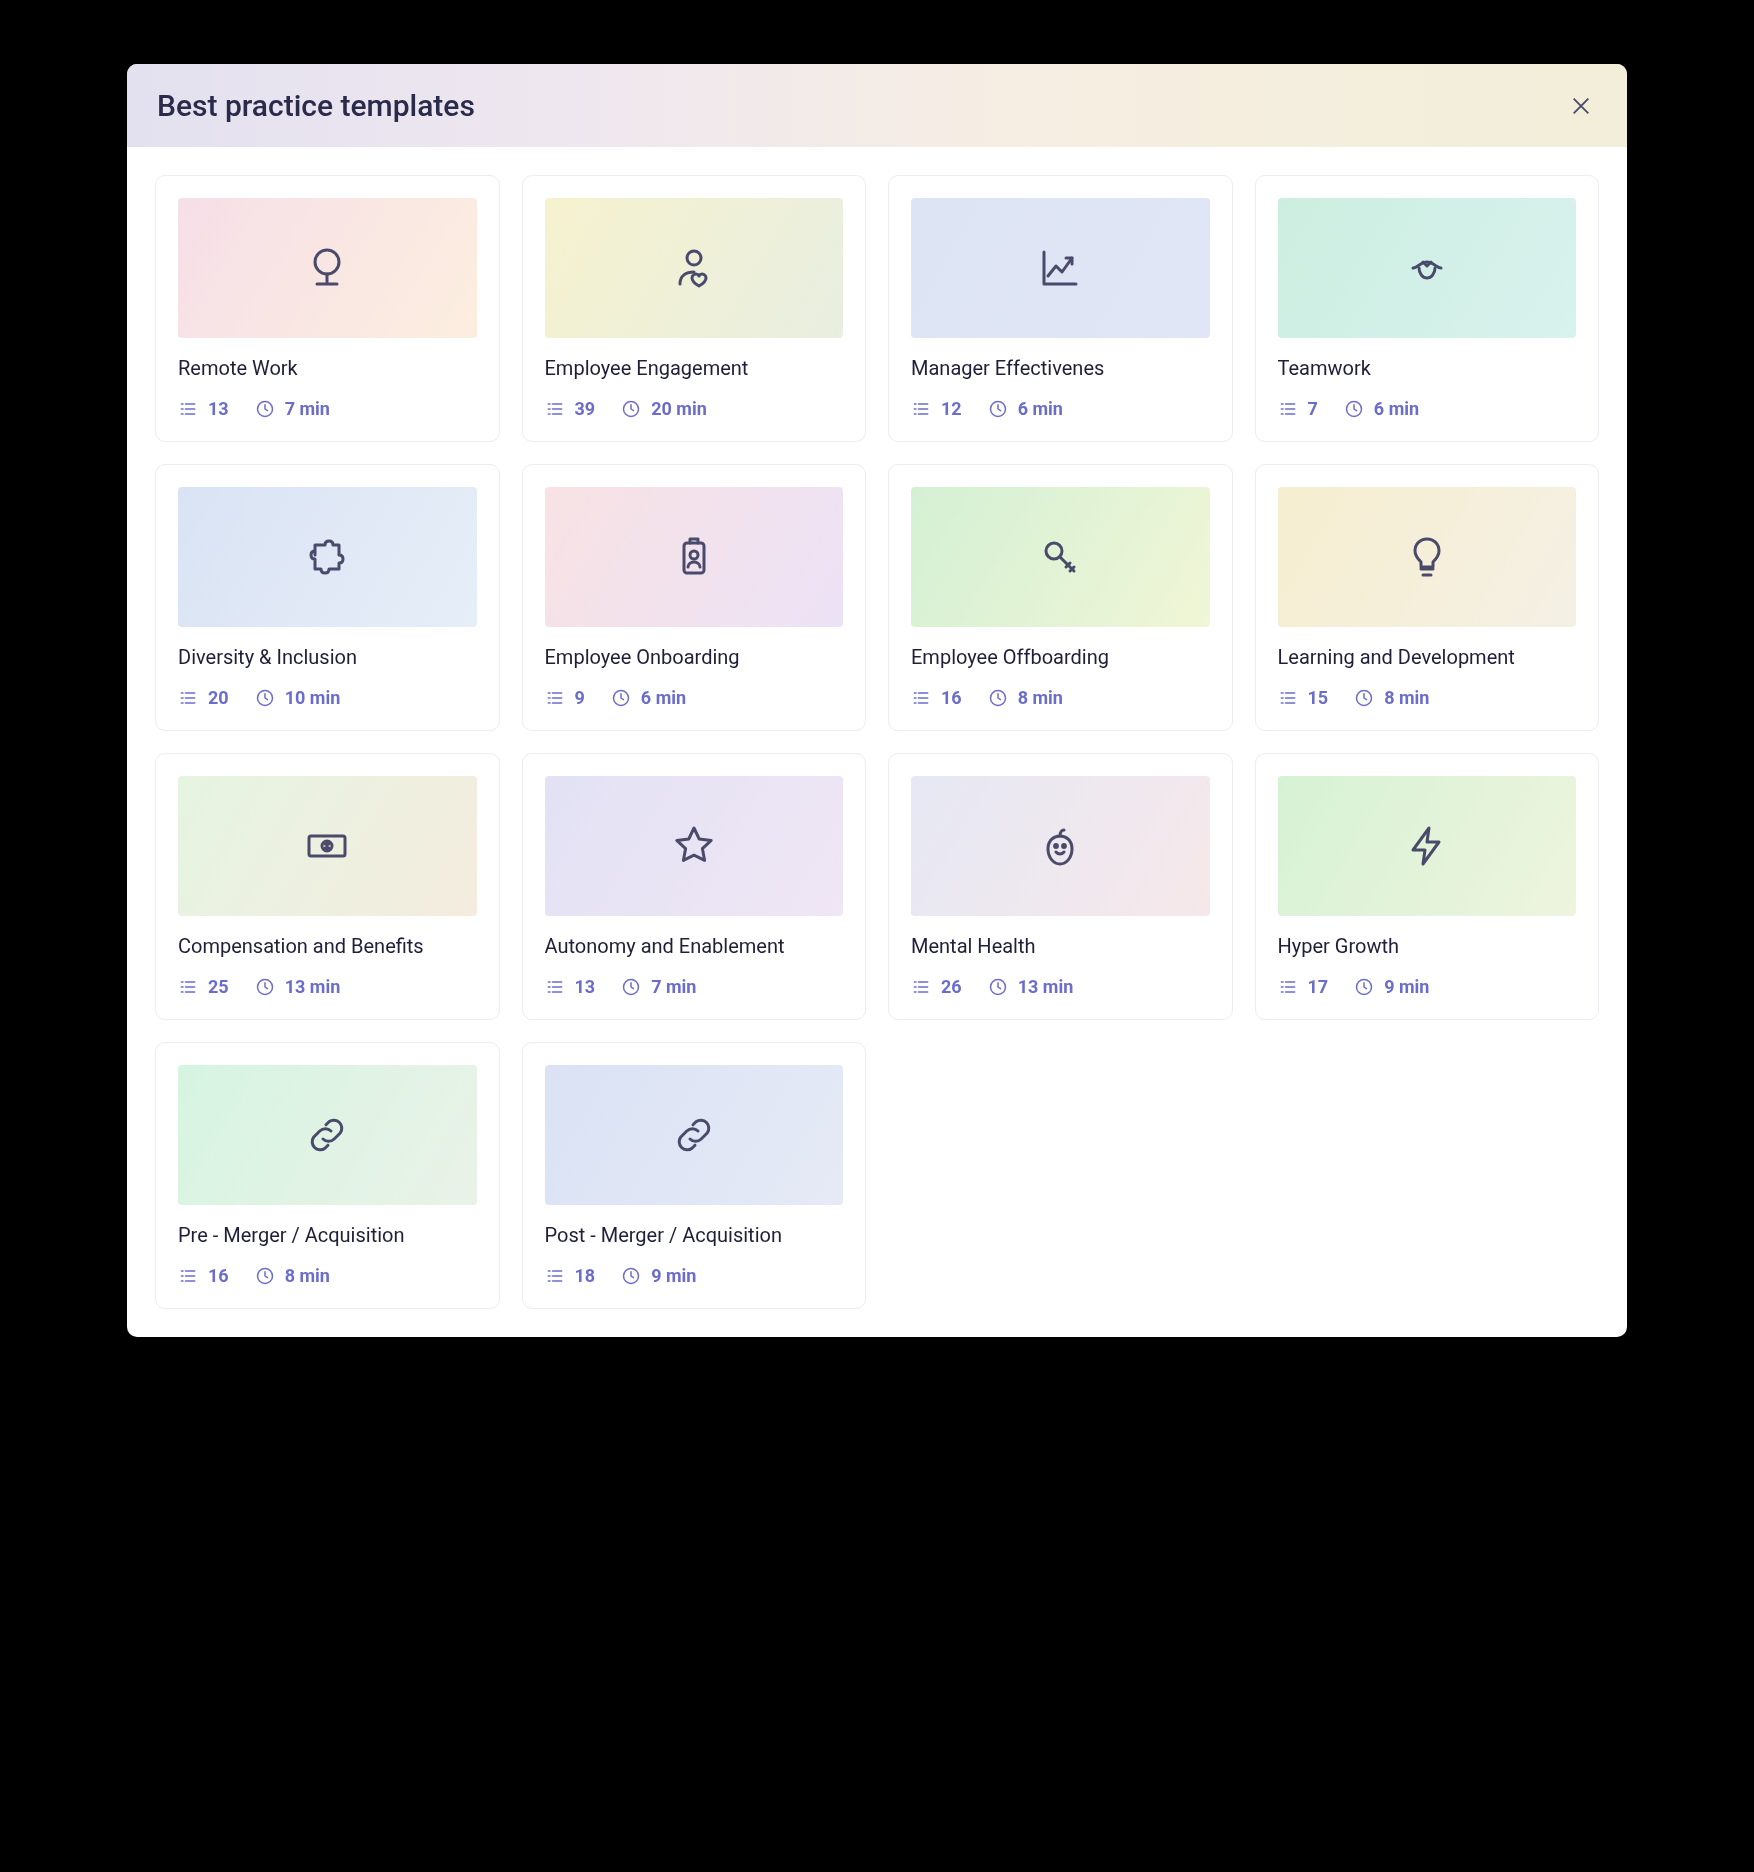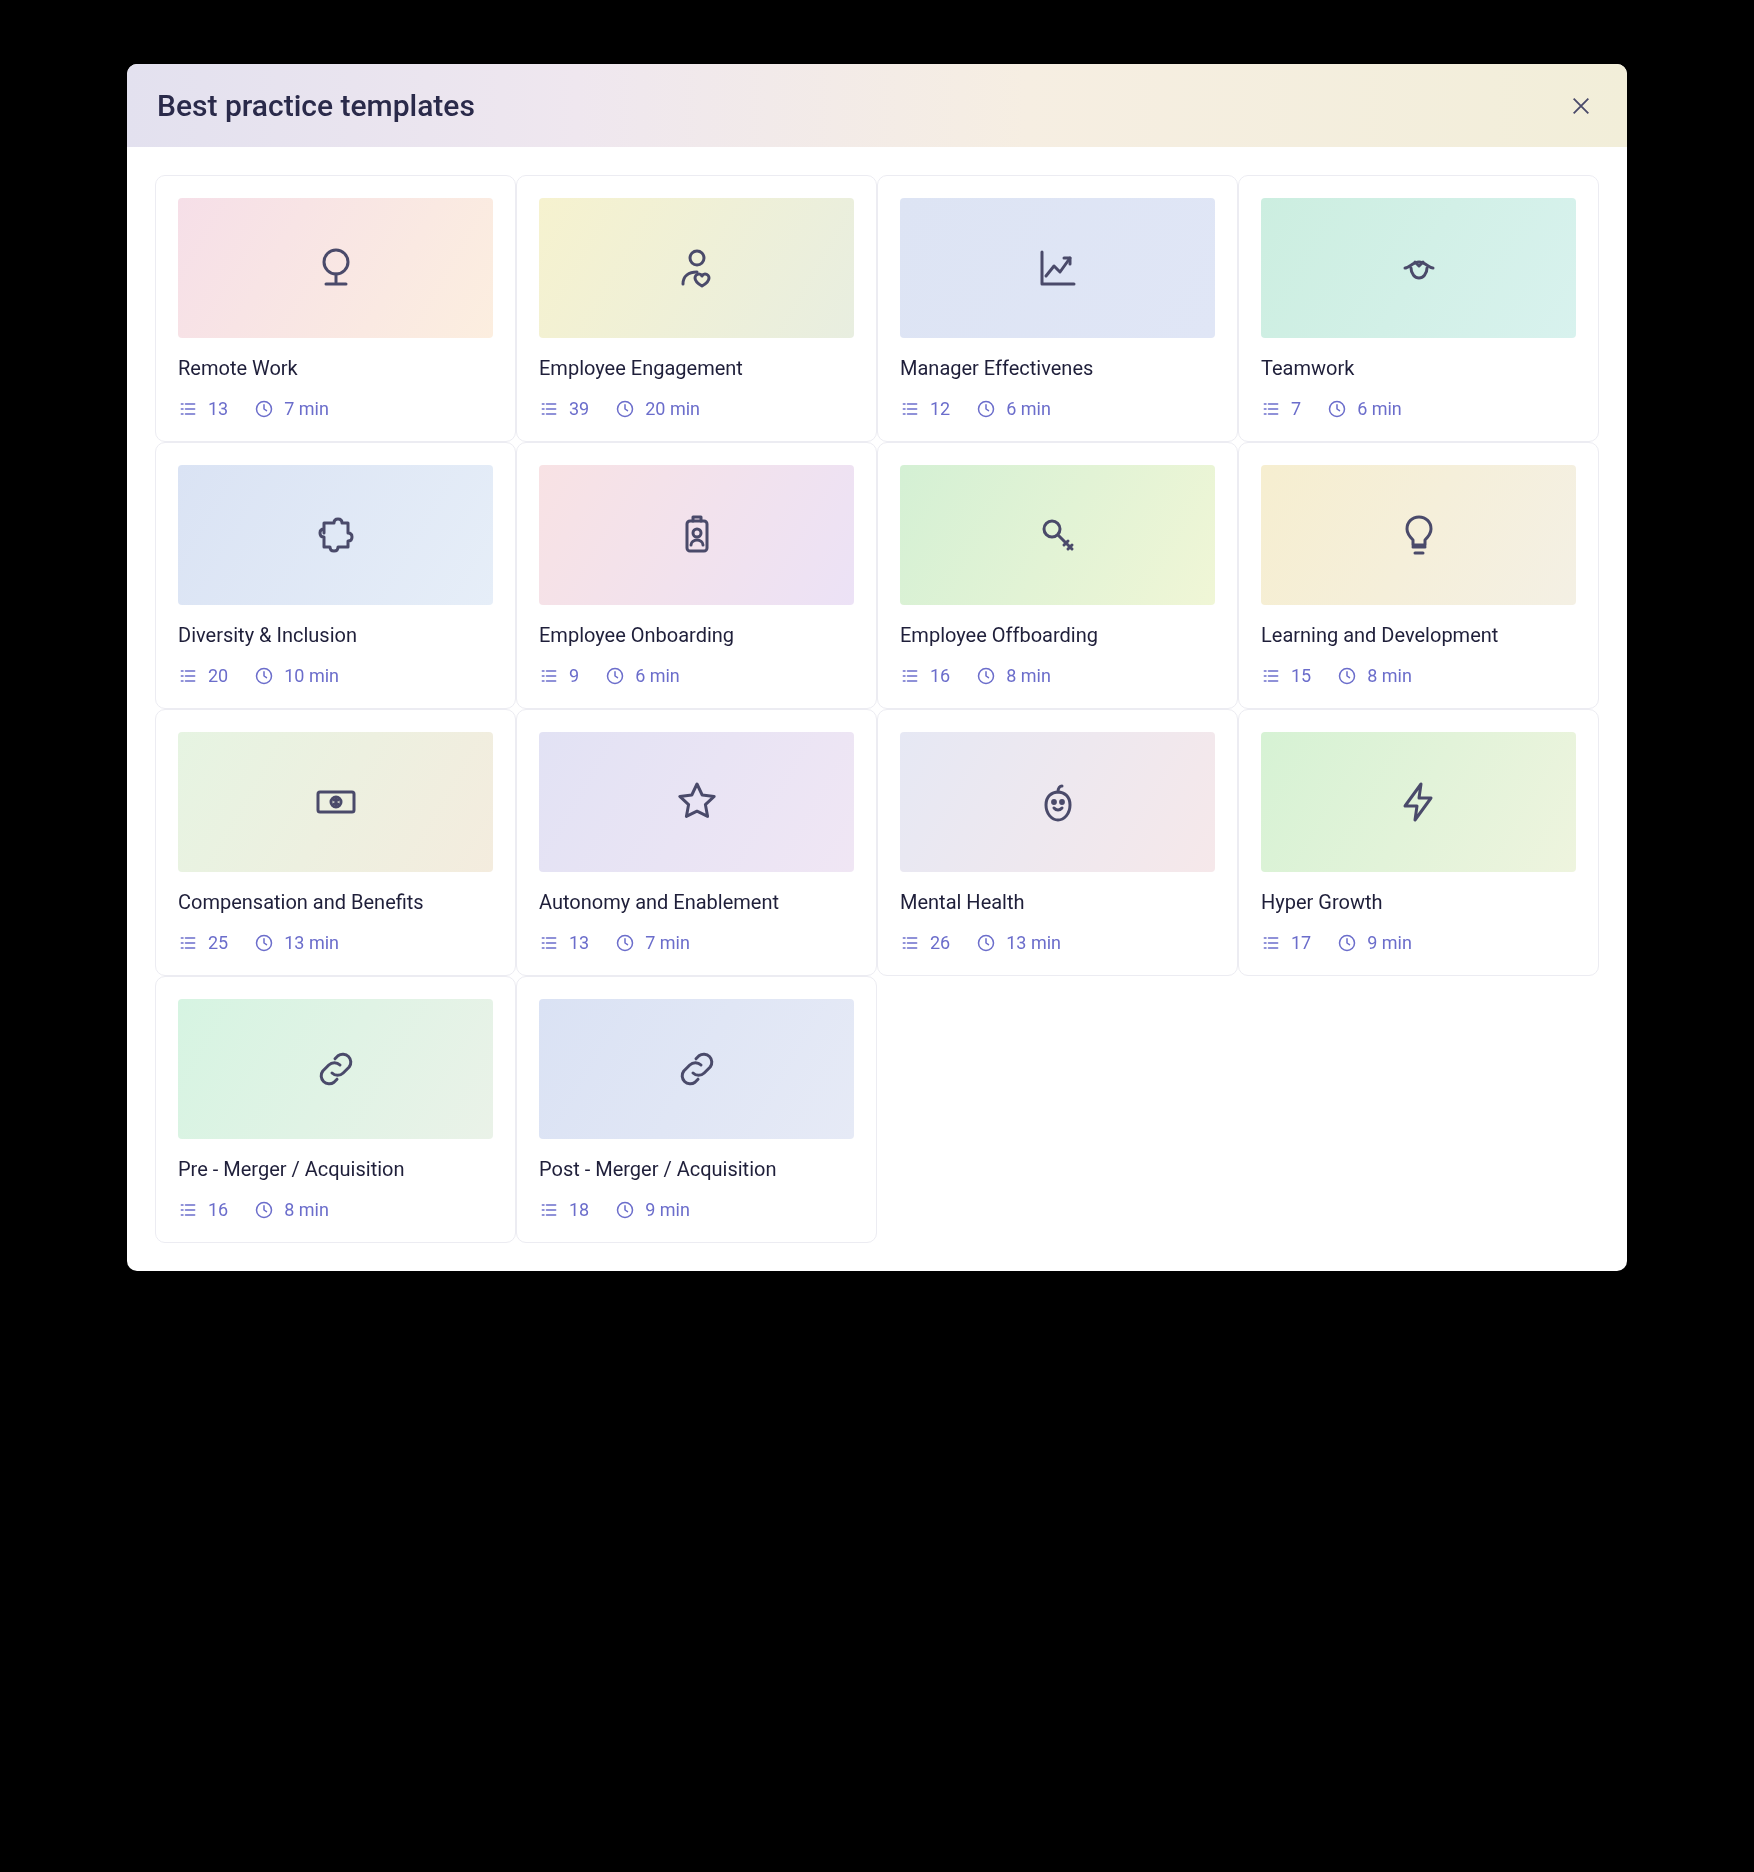--- a/index.html
+++ b/index.html
@@ -65,20 +65,21 @@
     outline: none;
     font-size: 20px;
     color: var(--text-dark);
     background: transparent;
   }
   .search input::placeholder { color: #8a8aa5; }
 
   .grid {
     display: grid;
     grid-template-columns: repeat(4, 1fr);
+    gap: 22px;
   }
   .card {
     border: 1px solid var(--card-border);
     border-radius: 10px;
     padding: 22px;
     cursor: pointer;
     background: #fff;
   }
   .thumb {
     height: 140px;
@@ -109,20 +110,21 @@
     display: flex;
     gap: 26px;
     color: var(--meta-color);
     font-size: 18px;
     align-items: center;
   }
   .meta-item {
     display: flex;
     align-items: center;
     gap: 10px;
+    font-weight: bold;
   }
   .meta-item svg {
     width: 20px; height: 20px;
     stroke: var(--meta-color);
     stroke-width: 1.8;
     fill: none;
     stroke-linecap: round;
     stroke-linejoin: round;
   }
 

